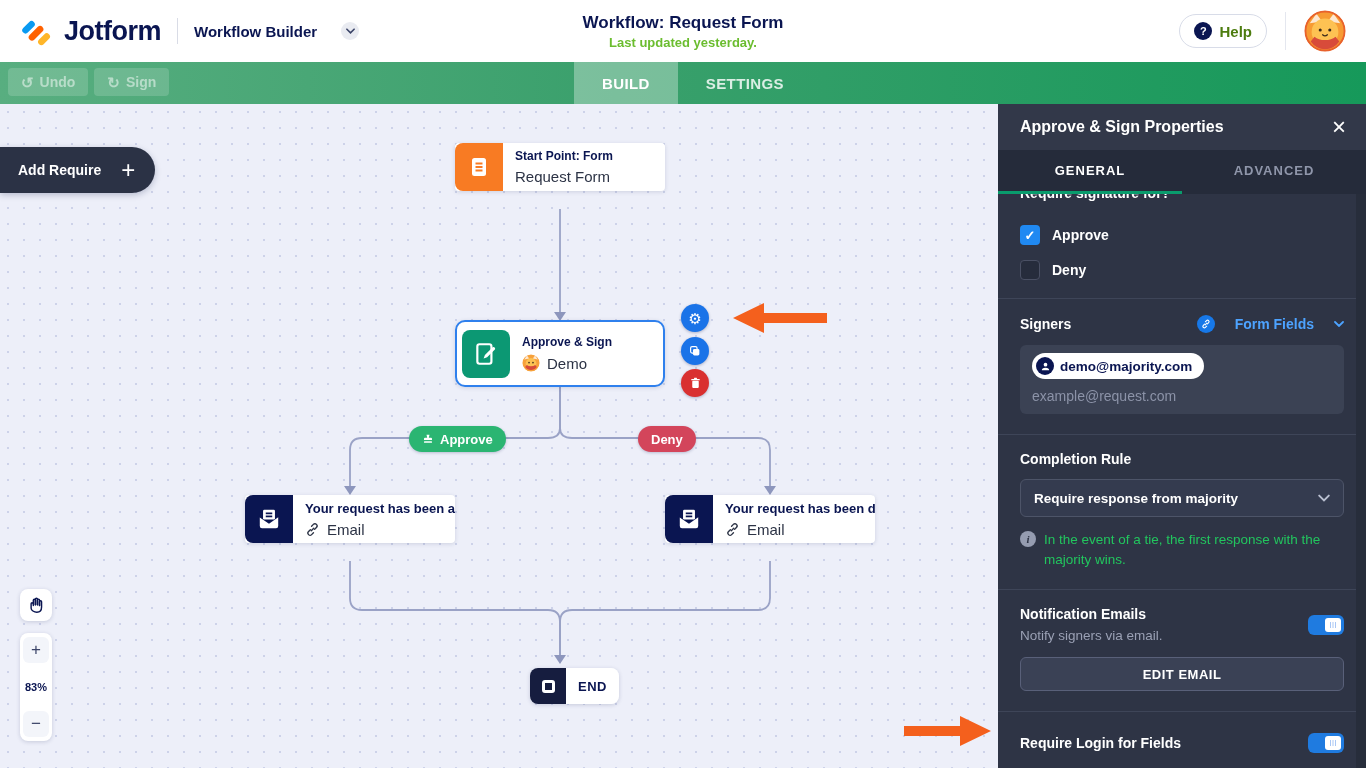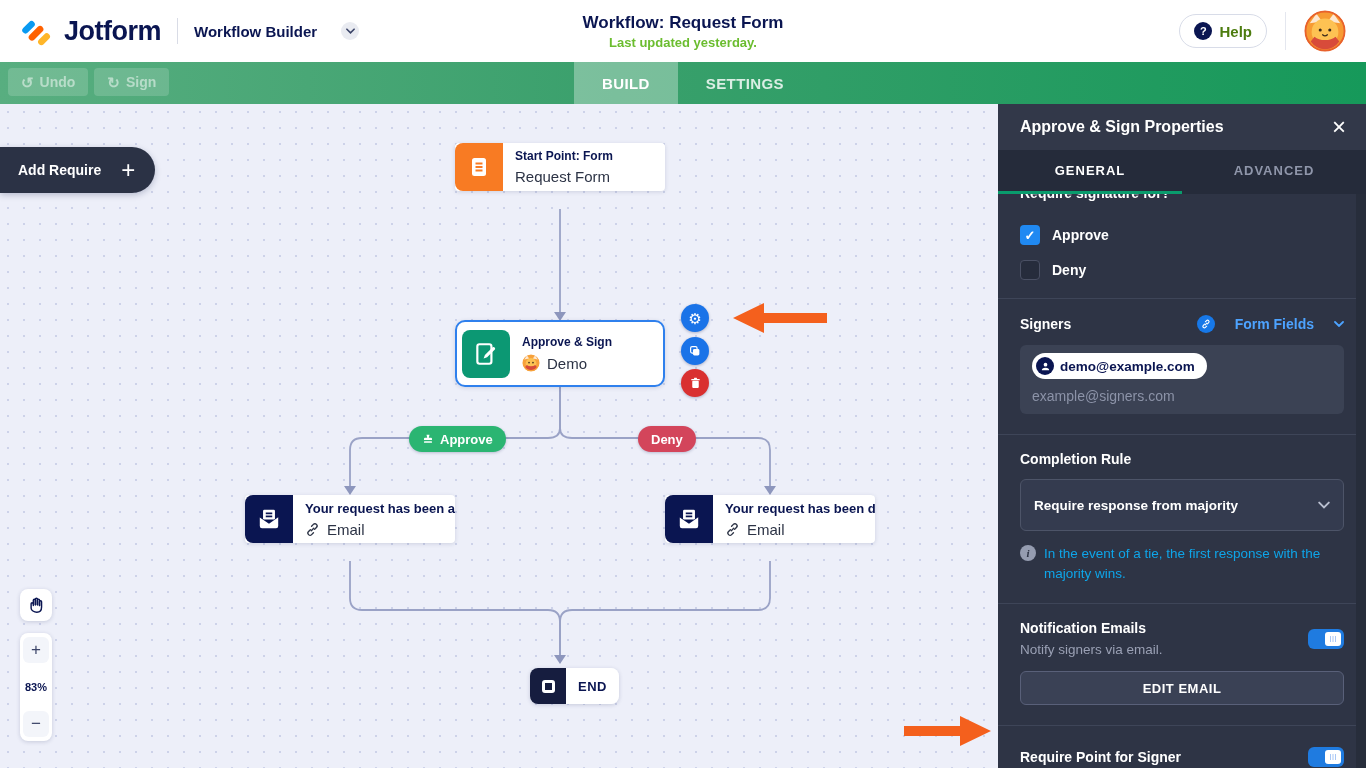--- a/index.html
+++ b/index.html
@@ -98,26 +98,26 @@
   .ff-link { display:flex; align-items:center; gap:20px; cursor:pointer; }
   .ff-icon { width:18px; height:18px; border-radius:50%; background:#1778e8; display:flex; align-items:center; justify-content:center; color:#fff; }
   .ff-label { font-size:14px; font-weight:bold; color:#4da3ff; }
   .ff-chev { color:#4da3ff; display:flex; }
   .signer-box { margin-top:12px; background:#3b4254; border-radius:6px; padding:8px 12px 10px; cursor:text; }
   .signer-chip { display:inline-flex; align-items:center; gap:6px; background:#fff; border-radius:14px; height:26px; padding:0 12px 0 4px; }
   .chip-av { width:18px; height:18px; border-radius:50%; background:#0a1551; display:flex; align-items:center; justify-content:center; }
   .chip-text { font-size:13.5px; font-weight:bold; color:#0a1551; }
   .signer-ph { margin-top:9px; font-size:14px; color:#8c93a8; }
 
-  .dropdown { margin-top:12px; height:52px; background:#343b4f; border:1px solid #4d5468; border-radius:6px; display:flex; align-items:center; justify-content:space-between; padding:8px 13px; cursor:pointer; }
+  .dropdown { margin-top:12px; height:38px; background:#343b4f; border:1px solid #4d5468; border-radius:6px; display:flex; align-items:center; justify-content:space-between; padding:8px 13px; cursor:pointer; }
   .dd-value { font-size:13.5px; font-weight:bold; color:#fff; }
   .dd-chev { color:#b9bfd0; display:flex; }
   .info-row { margin-top:13px; display:flex; gap:8px; }
   .info-icon { width:16px; height:16px; border-radius:50%; background:#959cb0; color:#2e3445; font-size:11px; font-weight:bold; display:flex; align-items:center; justify-content:center; flex-shrink:0; margin-top:1px; font-style:italic; font-family:"Liberation Serif",serif; }
-  .info-text { font-size:13.5px; color:#0ea5e9; line-height:1.45; }
+  .info-text { font-size:13.5px; color:#22c55e; line-height:1.45; }
 
   .row-between { display:flex; align-items:center; justify-content:space-between; }
   .sec-desc { margin-top:6px; font-size:13.5px; color:#9aa0b4; }
   .toggle { width:36px; height:20px; border-radius:6px; background:#1f7be0; position:relative; cursor:pointer; flex-shrink:0; }
   .toggle .knob { position:absolute; right:3px; top:3px; width:16px; height:14px; border-radius:3px; background:#fff; display:flex; align-items:center; justify-content:center; }
   .edit-btn { margin-top:14px; width:100%; height:34px; background:#3a4155; border:1px solid #596079; border-radius:6px; color:#fff; font-size:13px; font-weight:bold; letter-spacing:0.5px; cursor:pointer; font-family:inherit; }
   .sec-login { padding:21px 22px; }
   .panel-scrollbar { position:absolute; right:0; top:90px; bottom:0; width:10px; background:#272d3b; }
 </style>
 </head>
@@ -411,23 +411,23 @@
         </span>
       </div>
       <div class="signer-box">
         <span class="signer-chip">
           <span class="chip-av">
             <svg width="11" height="11" viewBox="0 0 24 24" fill="#fff">
                 <circle cx="12" cy="8" r="4"></circle>
                 <path d="M4 20 a8 5.5 0 0 1 16 0 Z"></path>
               </svg>
           </span>
-          <span class="chip-text">demo@example.com</span>
+          <span class="chip-text">demo@majority.com</span>
         </span>
-        <div class="signer-ph">example@signers.com</div>
+        <div class="signer-ph">example@request.com</div>
       </div>
     </div>
 
     <div class="sec">
       <div class="sec-label">Completion Rule</div>
       <div class="dropdown">
         <span class="dd-value">Require response from majority</span>
         <span class="dd-chev">
           <svg width="12" height="8" viewBox="0 0 10 6">
               <path d="M1 1 L5 5 L9 1" stroke="#b9bfd0" stroke-width="1.6" fill="none" stroke-linecap="round"></path>
@@ -452,21 +452,21 @@
                 <path d="M1.5 1 v6 M4 1 v6 M6.5 1 v6" stroke="#a9c7f5" stroke-width="1"></path>
               </svg>
           </div>
         </div>
       </div>
       <button class="edit-btn">EDIT EMAIL</button>
     </div>
 
     <div class="sec sec-login">
       <div class="row-between">
-        <span class="sec-label">Require Point for Signer</span>
+        <span class="sec-label">Require Login for Fields</span>
         <div class="toggle">
           <div class="knob">
             <svg width="8" height="8" viewBox="0 0 8 8">
                 <path d="M1.5 1 v6 M4 1 v6 M6.5 1 v6" stroke="#a9c7f5" stroke-width="1"></path>
               </svg>
           </div>
         </div>
       </div>
     </div>
 

